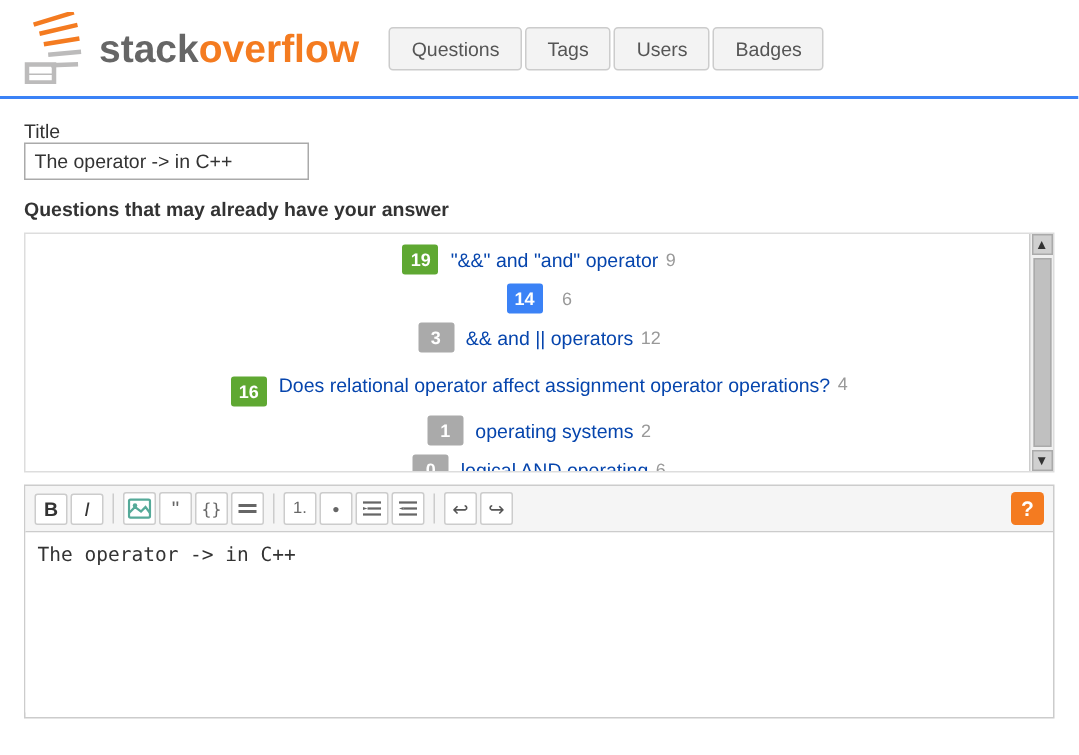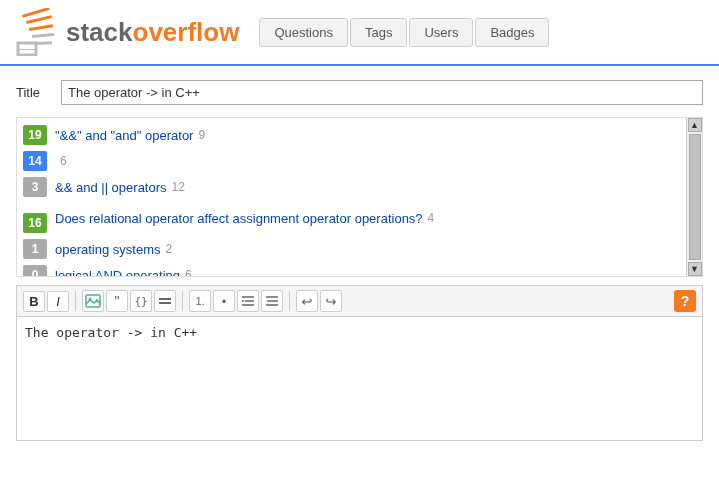--- a/index.html
+++ b/index.html
@@ -19,38 +19,38 @@
       color: #555;
       font-size: 13px;
       cursor: pointer;
       border-radius: 3px;
     }
 
     
     #main { padding: 14px 16px; }
 
     
-    #title-row { display: flex; align-items: center; margin-bottom: 12px; }
+    #title-row { display: flex; align-items: flex-start; margin-bottom: 12px; flex-direction: column; }
     #title-label { font-size: 13px; font-weight: normal; margin-right: 10px; min-width: 35px; }
     #title-input {
       flex: 1;
       padding: 4px 6px;
       border: 1px solid #aaa;
       font-size: 13px;
       color: #333;
       background: #fff;
     }
 
     
     #similar-heading { font-size: 13px; font-weight: bold; margin-bottom: 8px; }
 
     #similar-list { position: relative; border: 1px solid #ddd; max-height: 160px; overflow: hidden; }
     #similar-list-inner { padding: 4px 0; }
 
-    .similar-item { display: flex; align-items: center; padding: 3px 6px; }
+    .similar-item { display: flex; align-items: center; padding: 3px 6px; justify-content: center; }
 
     .vote-badge {
       display: inline-flex;
       align-items: center;
       justify-content: center;
       min-width: 24px;
       height: 20px;
       font-size: 12px;
       font-weight: bold;
       color: #fff;
@@ -180,20 +180,21 @@
   </nav>
 </div>
 
 <div id="main">
 
   <div id="title-row">
     <label id="title-label">Title</label>
     <input id="title-input" type="text" value="The operator -&gt; in C++" style="">
   </div>
 
+  <div id="similar-heading">Questions that may already have your answer</div>
 
   <div id="similar-list">
     <div id="similar-list-inner">
 
     <div class="similar-item">
           <span class="vote-badge" style="background: rgb(95, 168, 50);">19</span>
           <a class="similar-link" href="#">"&amp;&amp;" and "and" operator</a>
           <span class="similar-count">9</span>
         </div>
         <div class="similar-item">

